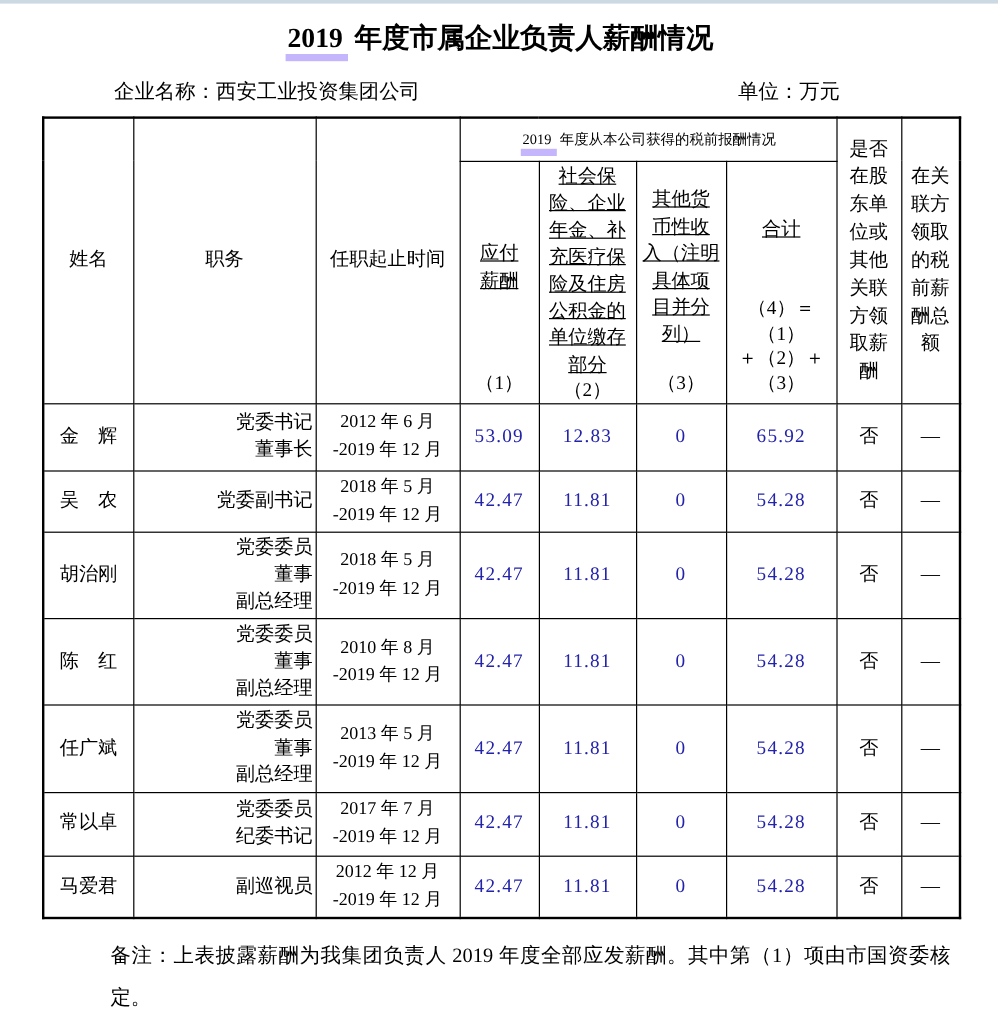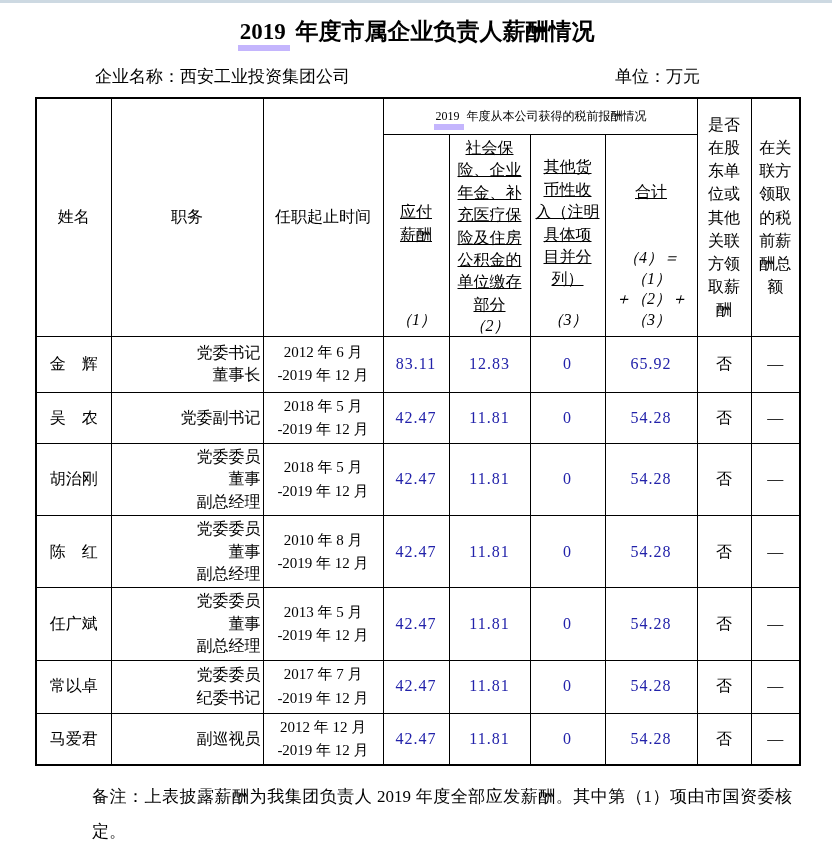--- a/index.html
+++ b/index.html
@@ -41,21 +41,21 @@
   tbody tr:nth-child(4){height:66px;}
   tbody tr:nth-child(5){height:66px;}
   tbody tr:nth-child(6){height:53px;}
   tbody tr:nth-child(7){height:46px;border-radius:10px;}
   .ml{white-space:pre-line;text-align:right;}
   .term{white-space:pre-line;font-size:15px;line-height:1.55;}
   .num{color:var(--accent-blue);font-size:16px;letter-spacing:1px;}
   .group-head{font-size:12px;}
   .vwrap{display:flex;flex-direction:column;height:196px;align-items:stretch;}
   .vwrap .lbl{flex:1;display:flex;align-items:center;justify-content:center;white-space:pre-line;text-decoration:underline;}
-  .vwrap .code{white-space:pre-line;padding-bottom:2px;line-height:1.3;font-style:italic;}
+  .vwrap .code{white-space:pre-line;padding-bottom:2px;line-height:1.3;}
   .side-head{white-space:pre-line;line-height:1.45;text-align:center;}
   .note{
     margin:14px 40px 0 92px;width:700px;
     font-size:17px;line-height:2.05;
     text-align:justify;
   }
 </style>
 </head>
 <body>
 
@@ -144,21 +144,21 @@
       </th>
     </tr>
   </thead>
   <tbody>
     <tr>
       <td>金　辉</td>
       <td class="ml">党委书记
 董事长</td>
       <td class="term">2012 年 6 月
 -2019 年 12 月</td>
-      <td class="num">83.11</td>
+      <td class="num">53.09</td>
       <td class="num">12.83</td>
       <td class="num">0</td>
       <td class="num">65.92</td>
       <td>否</td>
       <td>—</td>
     </tr>
     <tr>
       <td>吴　农</td>
       <td class="ml">党委副书记</td>
       <td class="term">2018 年 5 月

